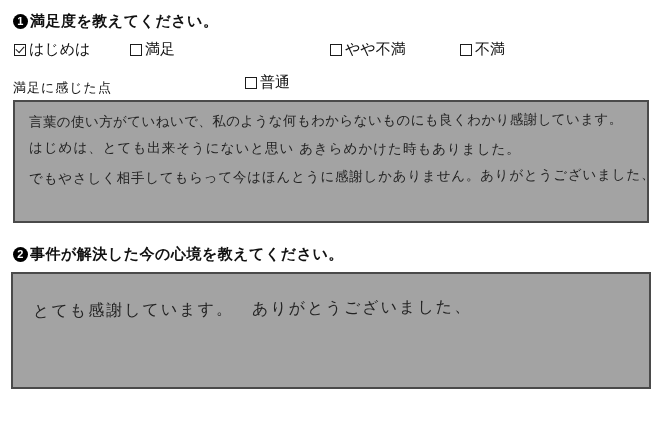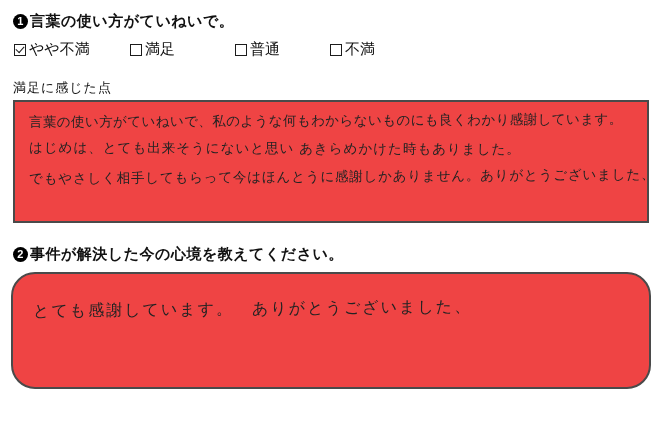--- a/index.html
+++ b/index.html
@@ -23,45 +23,45 @@
   .circle-num{
     display:inline-block;width:15px;height:15px;border-radius:50%;
     background:#000;color:#fff;font-size:11px;line-height:15px;
     text-align:center;font-weight:bold;flex:0 0 auto;
   }
   
   .options{position:absolute;left:0;top:40px;width:668px;height:22px;font-family:"Liberation Serif",serif;font-size:15px;}
   .option{position:absolute;top:0;display:flex;align-items:center;gap:3px;white-space:nowrap;}
   .option:nth-child(1){left:14px;}
   .option:nth-child(2){left:130px;}
-  .option:nth-child(3){left:235px;}
+  .option:nth-child(3){left:245px;margin-top:33px;}
   .option:nth-child(4){left:330px;}
   .option:nth-child(5){left:460px;font-family:Liberation Mono, monospace;}
   .cb{
     display:inline-block;width:12px;height:12px;
     border:1.5px solid #1c1c1c;position:relative;background:#fff;
     box-sizing:border-box;flex:0 0 auto;
   }
   .cb.checked::after{
     content:"";position:absolute;left:1px;top:1px;width:7px;height:4px;
     border-left:1.6px solid #1c1c1c;border-bottom:1.6px solid #1c1c1c;
     transform:rotate(-48deg);
   }
   
   .field-label{
     position:absolute;left:13px;top:79px;
     font-family:"Liberation Serif",serif;font-size:13px;letter-spacing:1px;
   }
   
   .answer-box{
-    position:absolute;background:#ef4444;
+    position:absolute;background:#a3a3a3;
     border:2px solid #4a4a4a;box-sizing:border-box;
   }
   .box1{left:13px;top:100px;width:636px;height:123px;padding:5px 10px 0 14px;}
-  .box2{left:11px;top:272px;width:640px;height:117px;padding:24px 10px 0 20px;border-radius:24px;}
+  .box2{left:11px;top:272px;width:640px;height:117px;padding:24px 10px 0 20px;}
   .hand{
     font-family:"Liberation Sans",sans-serif;
     color:#232323;
     white-space:nowrap;
   }
   .box1 .hand{font-size:13.5px;letter-spacing:0.4px;line-height:28px;}
   .box1 .hand:nth-of-type(1){transform:rotate(-0.3deg);}
   .box1 .hand:nth-of-type(2){transform:rotate(0.2deg);letter-spacing:1px;}
   .box1 .hand:nth-of-type(3){transform:rotate(-0.4deg);letter-spacing:0.8px;}
   .box2 .hand{font-size:16px;letter-spacing:2px;transform:rotate(-0.6deg);}
@@ -71,35 +71,39 @@
     font-family:"Liberation Serif",serif;font-size:13px;letter-spacing:0.5px;
   }
 </style>
 </head>
 <body>
 
 <div class="page">
 
   <div class="qheading h1">
     <span class="circle-num">1</span>
-    <span>言葉の使い方がていねいで。</span>
+    <span>満足度を教えてください。</span>
   </div>
 
   <div class="options">
     <span class="option">
       <span class="cb checked"></span>
-      <span>やや不満</span>
+      <span>はじめは</span>
     </span>
     <span class="option">
       <span class="cb"></span>
       <span>満足</span>
     </span>
     <span class="option">
       <span class="cb"></span>
       <span>普通</span>
+    </span>
+    <span class="option">
+      <span class="cb"></span>
+      <span>やや不満</span>
     </span>
     <span class="option">
       <span class="cb"></span>
       <span>不満</span>
     </span>
   </div>
 
   <div class="field-label">満足に感じた点</div>
 
   <div class="answer-box box1">

